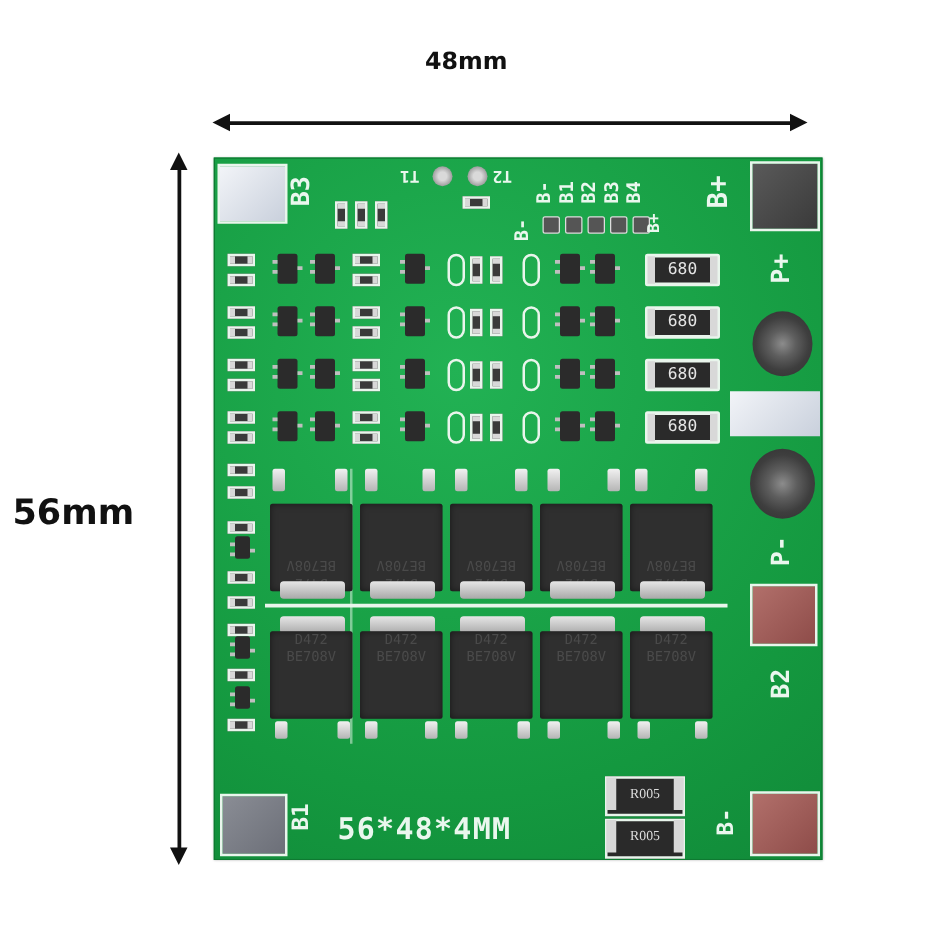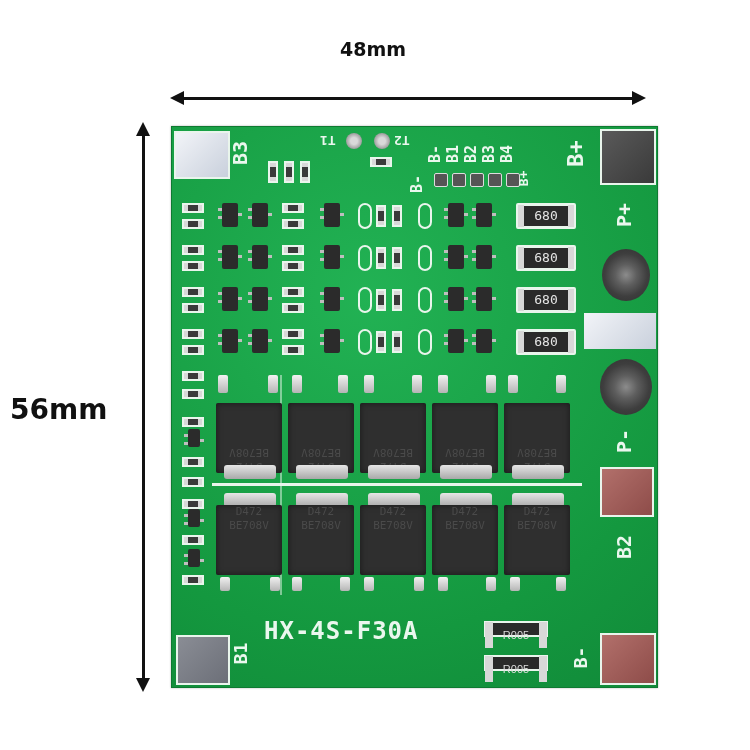--- a/index.html
+++ b/index.html
@@ -35,22 +35,22 @@
   .ring{position:absolute;width:14px;height:26px;border:2px solid #e9f5ec;border-radius:8px;box-sizing:border-box;}
   .res680{position:absolute;width:60px;height:26px;background:#2a2a2a;border:3px solid #e9f5ec;box-sizing:border-box;border-radius:2px;
           color:#e5e5e5;font-family:"DejaVu Sans Mono",monospace;font-size:13px;line-height:20px;text-align:center;}
   .res680::before,.res680::after{content:"";position:absolute;top:-1px;width:6px;height:22px;background:#d8d8d8;}
   .res680::before{left:-1px}.res680::after{right:-1px}
   .mosfet{position:absolute;width:66px;height:70px;background:#2f2f2f;border-radius:2px;color:#1f1f1f;
           font-family:"DejaVu Sans Mono",monospace;font-size:11px;line-height:14px;text-align:center;box-shadow:inset 0 0 6px rgba(0,0,0,.5);}
   .mosfet span{display:block;color:#4a4a4a;}
   .tab{position:absolute;width:52px;height:14px;background:linear-gradient(#e6e6e6,#a9a9a9);border-radius:3px;}
   .leg{position:absolute;width:10px;height:18px;background:linear-gradient(#f1f1f1,#b5b5b5);border-radius:2px;}
-  .bigres{position:absolute;width:64px;height:16px;background:#2a2a2a;border:2px solid #e9f5ec;box-sizing:border-box;color:#ddd;
-          font-family:Liberation Sans, sans-serif;font-size:11px;line-height:24px;text-align:center;}
+  .bigres{position:absolute;width:64px;height:32px;background:#2a2a2a;border:2px solid #e9f5ec;box-sizing:border-box;color:#ddd;
+          font-family:Liberation Serif, serif;font-size:11px;line-height:24px;text-align:center;}
   .bigres::before,.bigres::after{content:"";position:absolute;top:-1px;width:8px;height:26px;background:#d8d8d8;}
   .bigres::before{left:-1px}.bigres::after{right:-1px}
   .hole{position:absolute;border-radius:50%;background:radial-gradient(circle,#8c8c8c 0%,#5e5e5e 30%,#3e3e3e 60%,#2f2f2f 100%);}
   .via{position:absolute;width:16px;height:16px;border-radius:50%;background:radial-gradient(circle,#d9d9d9 30%,#8e8e8e 80%);}
   .header-pin{position:absolute;width:12px;height:12px;background:#555;border:1px solid #ddd;border-radius:2px;}
   .divider{position:absolute;background:#e9f5ec;}
 </style>
 </head>
 <body>
 
@@ -249,20 +249,20 @@
   <div class="leg" style="left:168px;top:450px;height:14px;"></div>
   <div class="leg" style="left:192px;top:450px;height:14px;"></div>
   <div class="leg" style="left:242px;top:450px;height:14px;"></div>
   <div class="leg" style="left:266px;top:450px;height:14px;"></div>
   <div class="leg" style="left:314px;top:450px;height:14px;"></div>
   <div class="leg" style="left:338px;top:450px;height:14px;"></div>
   <div class="leg" style="left:384px;top:450px;height:14px;"></div>
 
   <div class="pad pad-gray" style="left:4px;top:508px;width:54px;height:50px;"></div>
   <div class="silk rot90" style="left:58px;top:516px;font-size:18px;">B1</div>
-  <div class="silk" style="left:92px;top:490px;font-size:24px;letter-spacing:1px;">HX-4S-F30A</div>
+  <div class="silk" style="left:98px;top:522px;font-size:24px;letter-spacing:1px;">56*48*4MM</div>
 
   <div class="bigres" style="left:312px;top:494px;">R005</div>
   <div class="bigres" style="left:312px;top:528px;">R005</div>
 
   <div class="silk rot90" style="left:398px;top:520px;font-size:18px;">B-</div>
   <div class="pad pad-copper" style="left:428px;top:506px;width:56px;height:52px;"></div>
 </div>
 
 </body></html>

